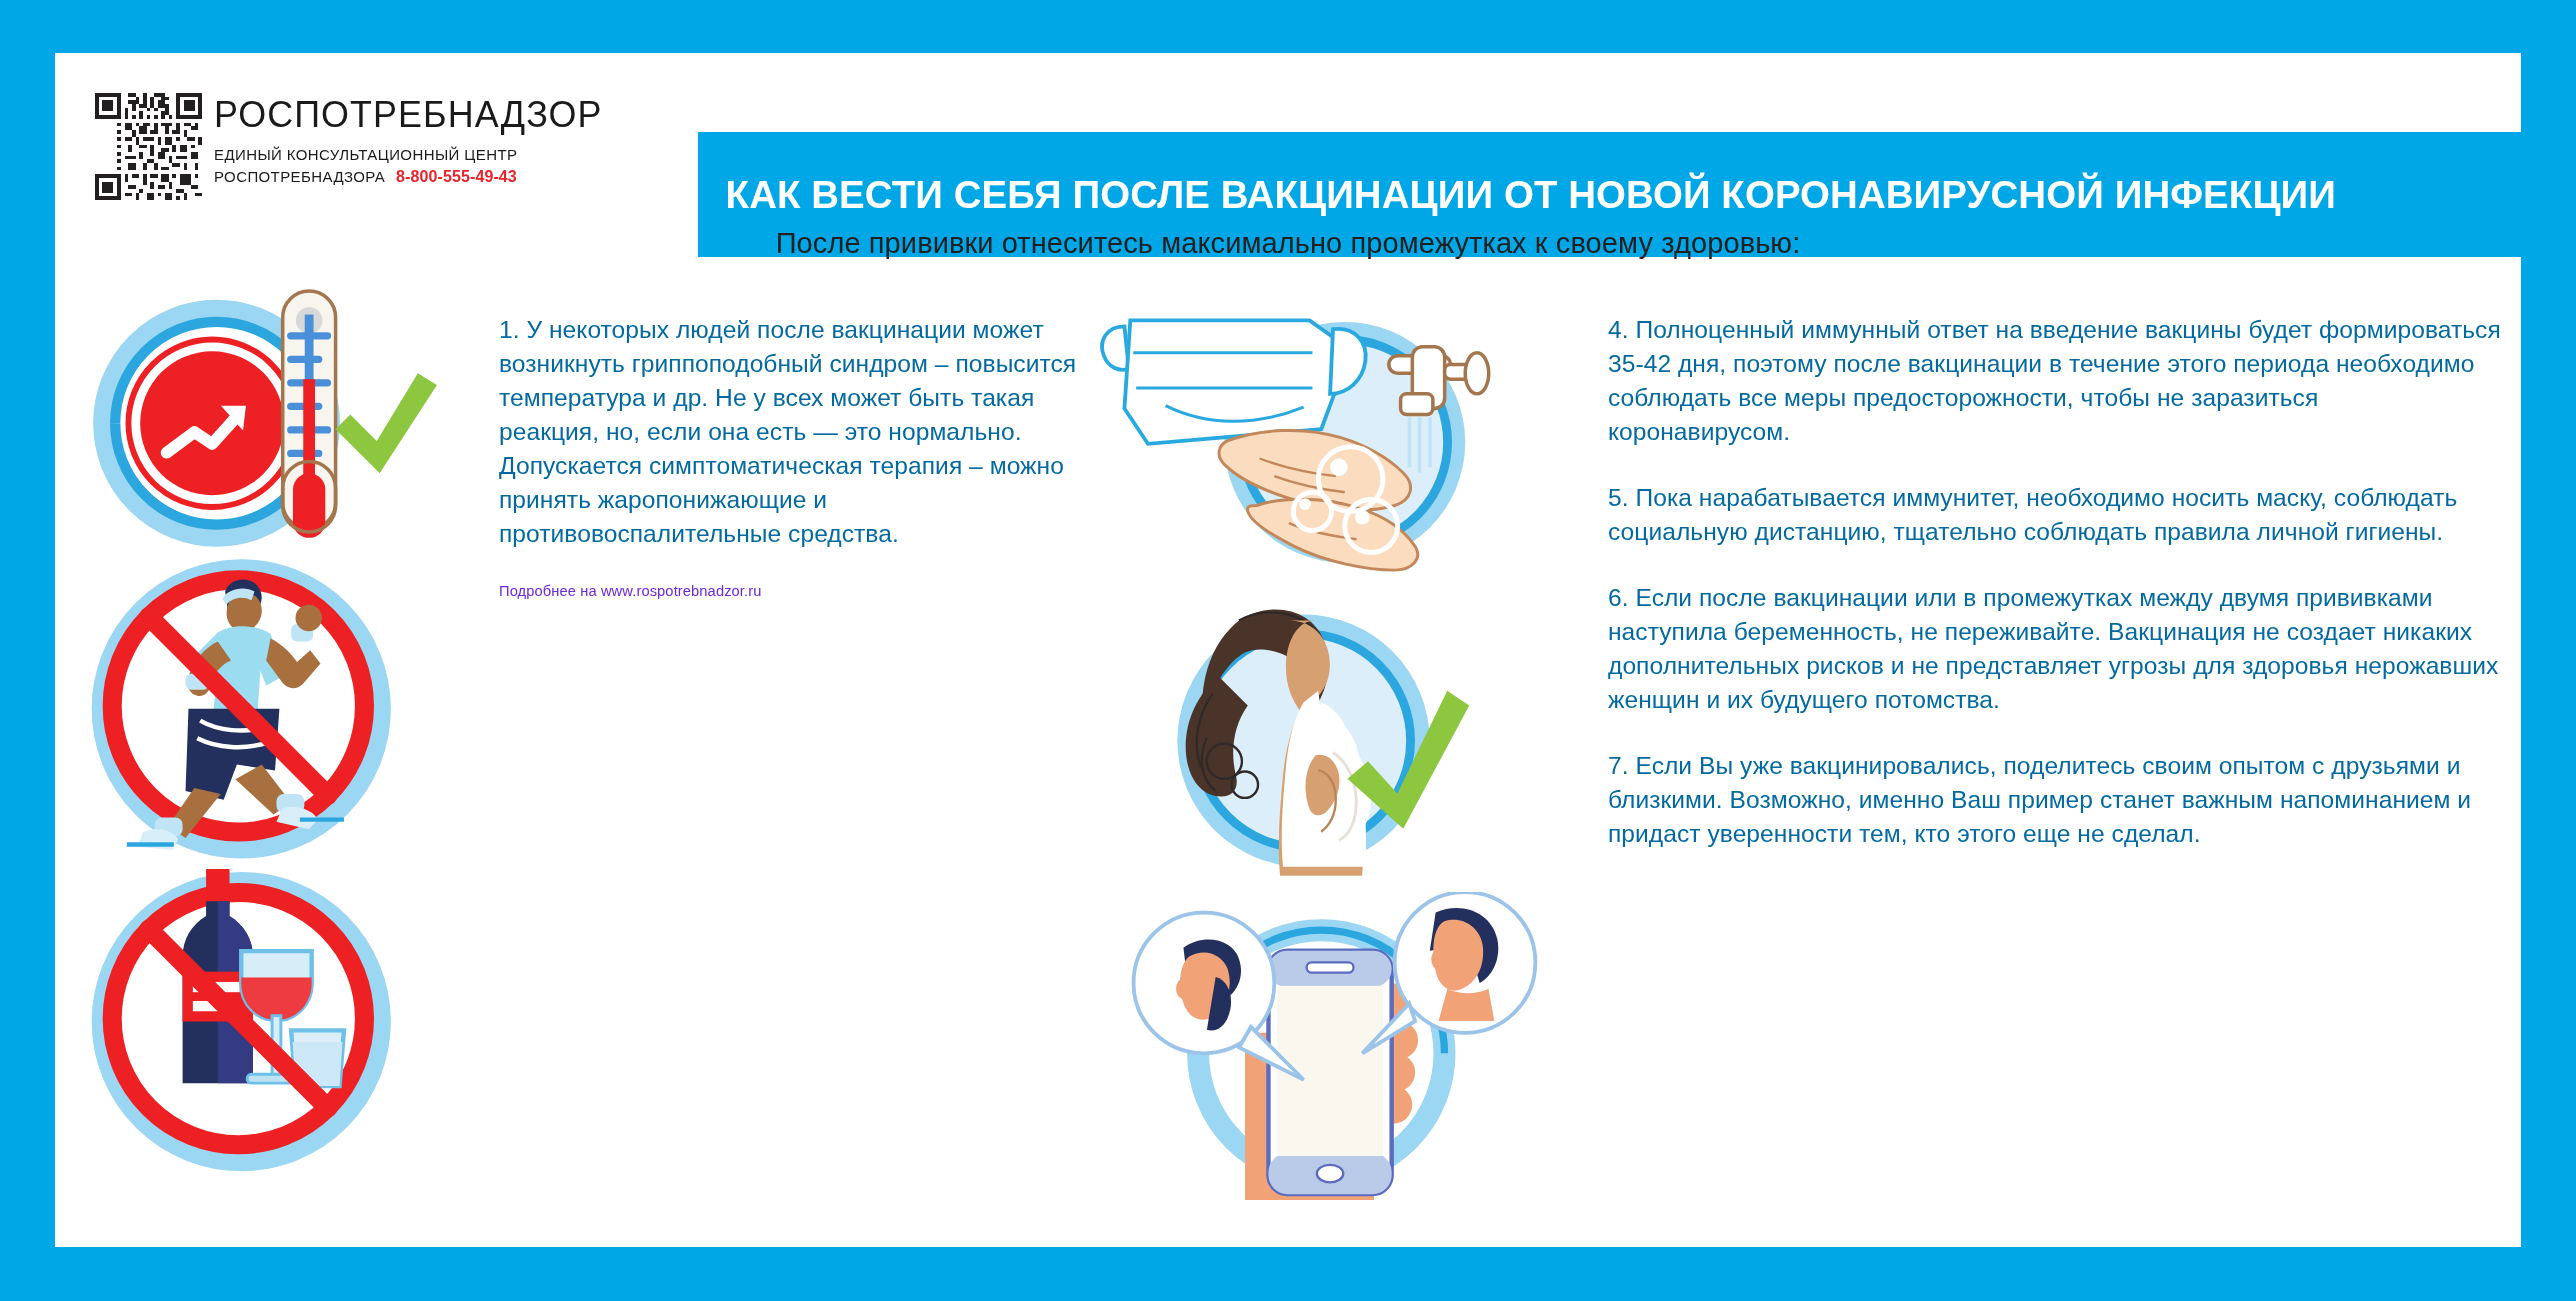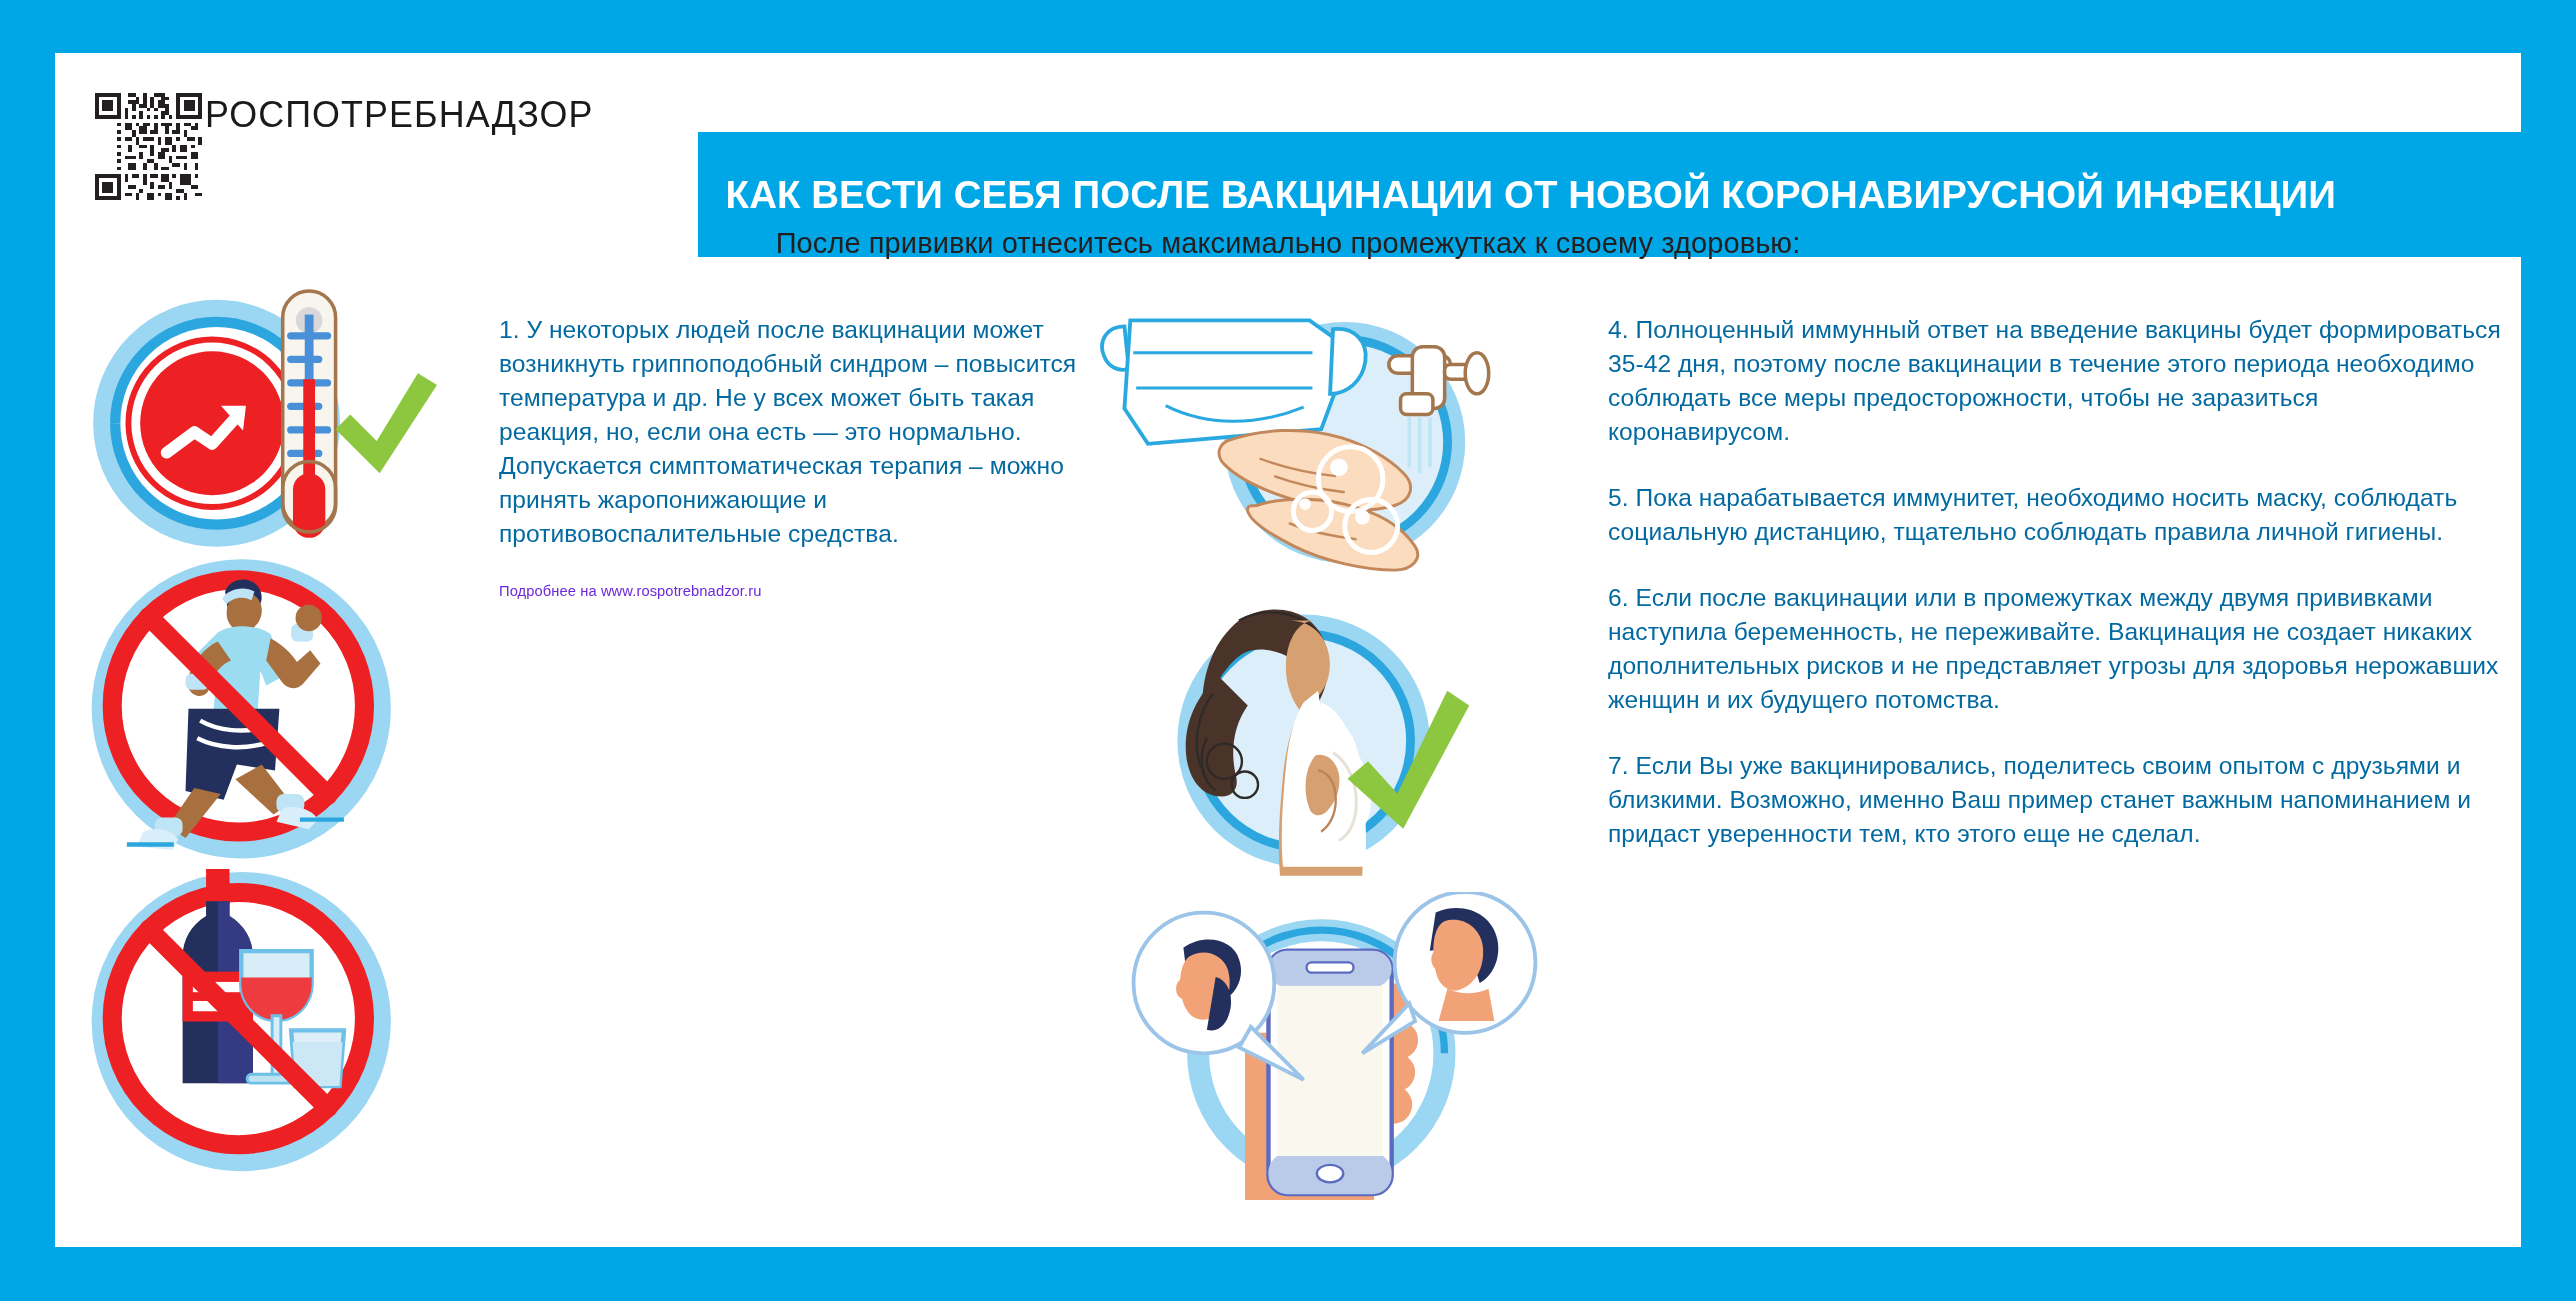--- a/index.html
+++ b/index.html
@@ -12,21 +12,21 @@
     position:relative;
   }
   
   #poster{position:absolute;inset:0;background:#00A7E7;}
   #sheet{
     position:absolute;left:55px;top:53px;width:2466px;height:1194px;
     background:#FFFFFF;
   }
   
   #header-row{position:absolute;left:0;top:0;width:2466px;height:169px;}
-  #logo-block{position:absolute;left:40px;top:40px;display:flex;align-items:flex-start;gap:3px;}
+  #logo-block{position:absolute;left:40px;top:40px;display:flex;align-items:flex-start;gap:12px;}
   #qr{width:107px;height:107px;flex:0 0 auto;}
   #logo-text{display:flex;flex-direction:column;justify-content:flex-start;padding-top:2.9px;}
   #org-name{
     font-size:37px;font-weight:400;letter-spacing:1.1px;color:#1A1A1A;
     line-height:1;font-family:"Liberation Sans",sans-serif;
     transform:scaleX(0.97);transform-origin:left center;white-space:nowrap;
   }
   #center-line{
     margin-top:12.5px;font-size:15px;letter-spacing:0.4px;color:#1A1A1A;
     line-height:1.35;white-space:nowrap;
@@ -193,20 +193,27 @@
               <rect x="17" y="27" width="1" height="1"></rect>
             <rect x="19" y="27" width="2" height="2"></rect>
               <rect x="22" y="28" width="1" height="1"></rect>
             <rect x="24" y="27" width="1" height="2"></rect>
               <rect x="27" y="27" width="2" height="1"></rect>
           </g>
         </svg>
 
         <div id="logo-text">
           <div id="org-name">РОСПОТРЕБНАДЗОР</div>
+          <div id="center-line">
+            <div>ЕДИНЫЙ КОНСУЛЬТАЦИОННЫЙ ЦЕНТР</div>
+            <div id="center-line2">
+              <span>РОСПОТРЕБНАДЗОРА</span>
+              <span id="phone">8-800-555-49-43</span>
+            </div>
+          </div>
         </div>
       </div>
 
       <div id="banner">
         <div id="banner-title">КАК ВЕСТИ СЕБЯ ПОСЛЕ ВАКЦИНАЦИИ ОТ НОВОЙ КОРОНАВИРУСНОЙ ИНФЕКЦИИ</div>
       </div>
     </div>
 
     <div id="subtitle">После прививки отнеситесь максимально промежутках к своему здоровью:</div>
 

